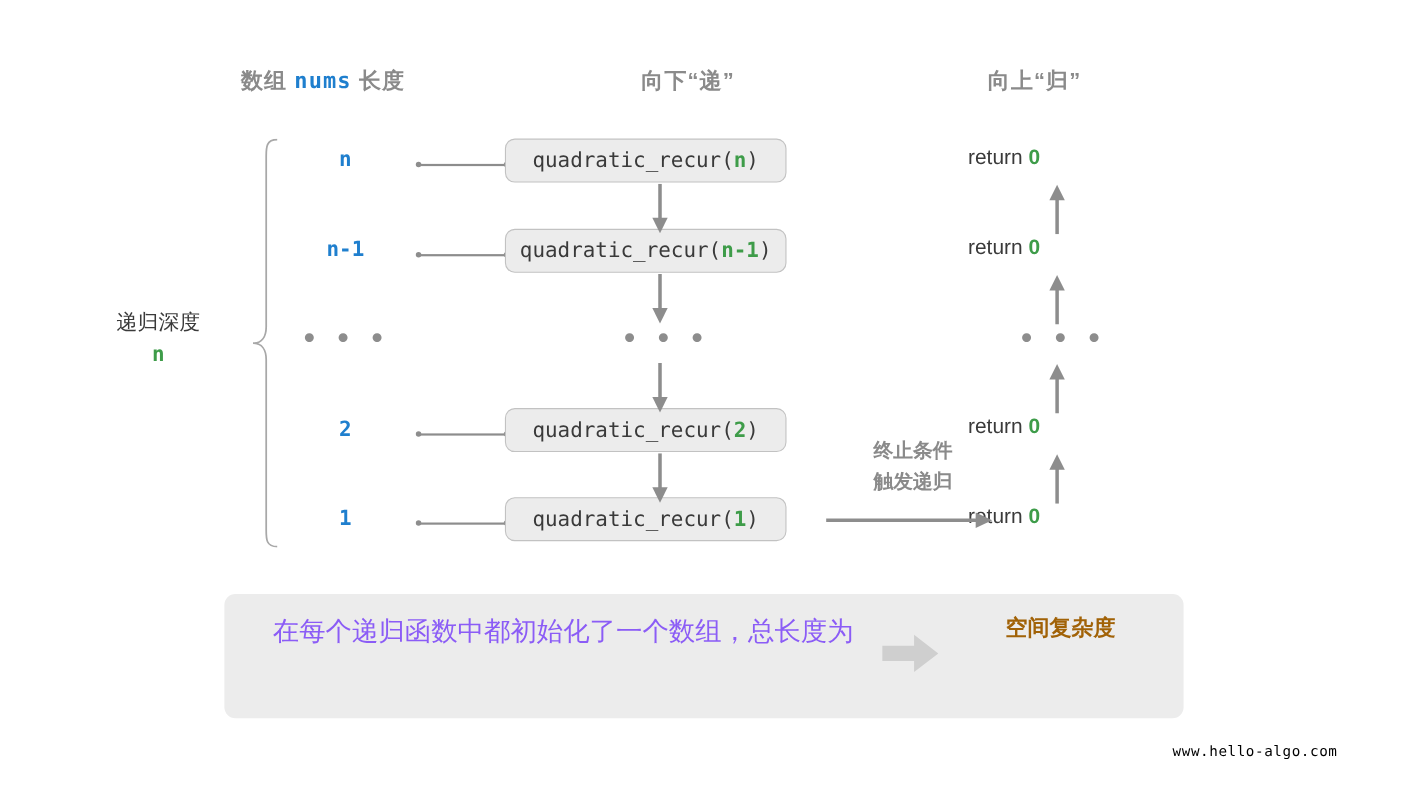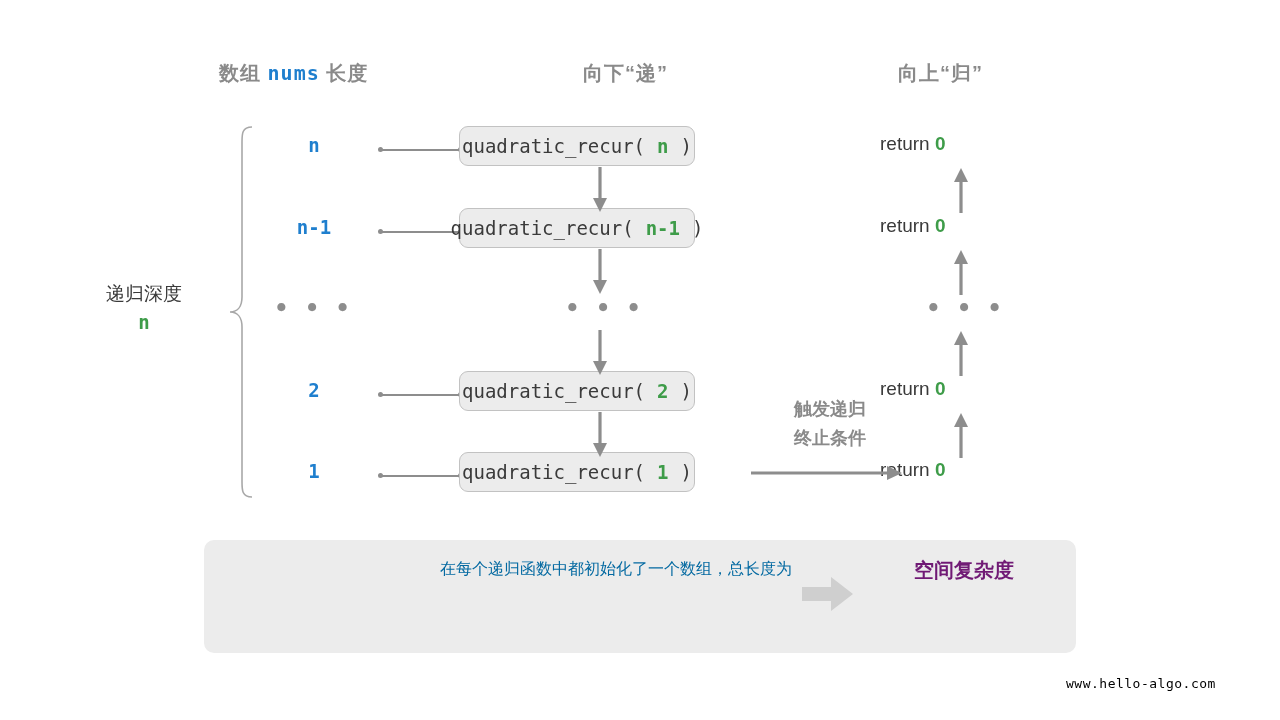--- a/index.html
+++ b/index.html
@@ -45,25 +45,25 @@
     font-family:"DejaVu Sans Mono","Liberation Mono",monospace;
     font-size:19px;font-weight:bold;color:#1f7fce;white-space:nowrap;
   }
   .connector{position:absolute;left:378px;top:18px;width:86px;height:5px;}
   .connector .ln{position:absolute;left:3px;top:2px;width:80px;height:1.6px;background:#8d8d8d;}
   .connector .dot{position:absolute;top:0px;width:5px;height:5px;border-radius:50%;background:#8d8d8d;}
   .connector .dot.a{left:0;}
   .connector .dot.b{left:80px;}
 
   .call-box{
-    position:absolute;left:459px;top:-3px;width:236px;height:40px;
+    position:absolute;left:459px;top:-3px;width:256px;height:40px;
     box-sizing:border-box;background:#ececec;border:1.4px solid #c2c2c2;
     border-radius:9px;display:flex;align-items:center;justify-content:center;
     font-family:"DejaVu Sans Mono","Liberation Mono",monospace;
-    font-size:19px;color:#3a3a3a;white-space:nowrap;letter-spacing:0px;gap:12px;
+    font-size:19px;color:#3a3a3a;white-space:nowrap;letter-spacing:0px;
   }
   .call-box .green{color:#3e9c49;font-weight:bold;}
 
   .ret{
     position:absolute;left:880px;top:4px;width:172px;text-align:left;
     font-family:Liberation Sans, sans-serif;
     font-size:19px;color:#3a3a3a;white-space:nowrap;
   }
   .ret .green{color:#3e9c49;font-weight:bold;}
 
@@ -92,34 +92,34 @@
     font-size:18px;font-weight:bold;color:#8a8a8a;line-height:1.6;
     white-space:nowrap;
   }
 
   
   #summary{
     position:absolute;left:204px;top:540px;width:872px;height:113px;
     background:#ececec;border-radius:10px;
   }
   #sum-text{
-    position:absolute;left:28px;top:17px;width:560px;text-align:right;
-    font-size:16px;color:#0369a1;line-height:1.5;white-space:nowrap;
+    position:absolute;left:28px;top:17px;width:560px;text-align:center;
+    font-size:24px;color:#8b5cf6;line-height:1.5;white-space:nowrap;
   }
   #sum-formula{
     position:absolute;left:28px;top:60px;width:560px;text-align:center;
     font-size:21px;font-weight:bold;color:#6b6b6b;white-space:nowrap;
   }
   #sum-formula .b{color:#1f7fce;}
   #sum-arrow{position:absolute;left:598px;top:34px;}
   #sum-right{
     position:absolute;left:660px;top:17px;width:200px;text-align:center;
     white-space:nowrap;
   }
-  #sum-right .title{font-size:20px;font-weight:bold;color:#701a75;}
+  #sum-right .title{font-size:20px;font-weight:bold;color:#a16207;}
   #sum-right .value{font-size:21px;font-weight:bold;color:#e8541a;margin-top:12px;}
   #sum-right .value sup{font-size:13px;}
 
   #watermark{
     position:absolute;left:1066px;top:676px;
     font-family:"DejaVu Sans Mono","Liberation Mono",monospace;
     font-size:13px;color:#000000;letter-spacing:0.5px;white-space:nowrap;
   }
 </style>
 </head>
@@ -250,22 +250,22 @@
     <line x1="11" y1="46" x2="11" y2="13" stroke="#8d8d8d" stroke-width="3.2"></line>
     <polygon points="11,1 4,15 18,15" fill="#8d8d8d"></polygon>
   </svg>
 
   <svg class="arrow-svg" id="base-arrow" width="152" height="22" viewBox="0 0 152 22">
     <line x1="0" y1="11" x2="138" y2="11" stroke="#8d8d8d" stroke-width="3.2"></line>
     <polygon points="151,11 136,4 136,18" fill="#8d8d8d"></polygon>
   </svg>
 
   <div id="trigger-note">
+    <div>终止条件</div>
     <div>触发递归</div>
-    <div>终止条件</div>
   </div>
 
   <div id="summary">
     <div id="sum-text">在每个递归函数中都初始化了一个数组，总长度为</div>
 
     <svg id="sum-arrow" width="52" height="40" viewBox="0 0 52 40">
       <polygon points="0,13 29,13 29,3 51,20 29,37 29,27 0,27" fill="#cfcfcf"></polygon>
     </svg>
 
     <div id="sum-right">

